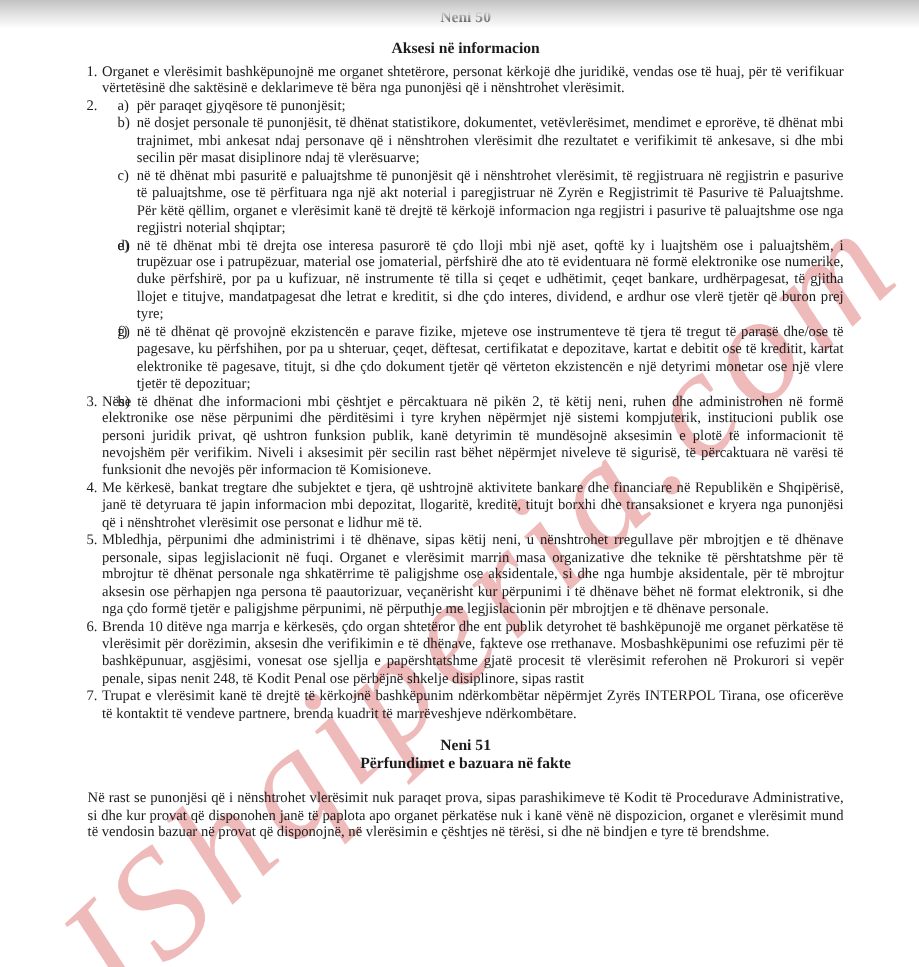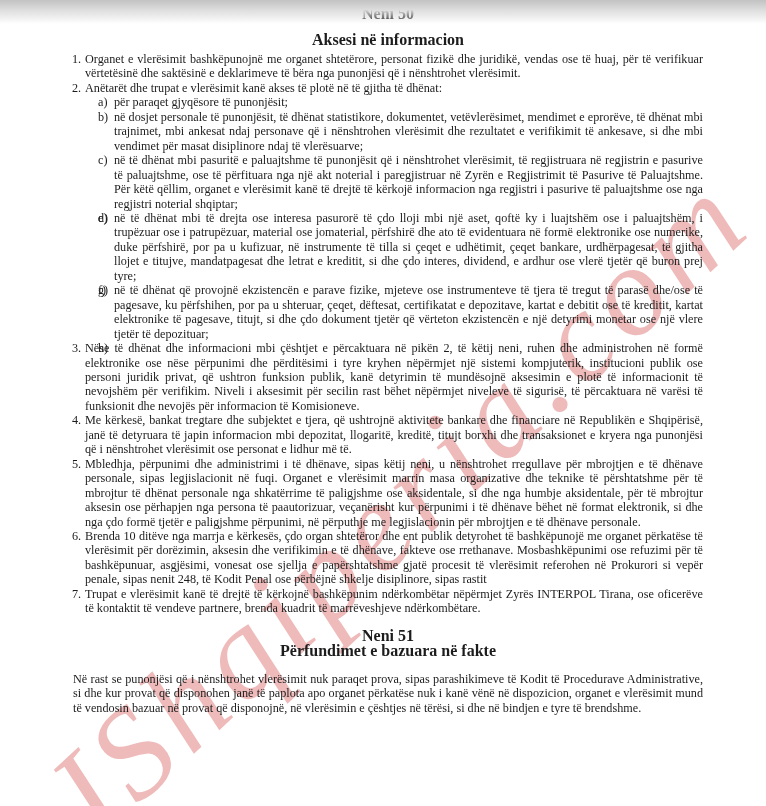--- a/index.html
+++ b/index.html
@@ -15,21 +15,21 @@
   }
   .watermark{
     position:absolute;top:430px;left:-170px;width:1140px;z-index:0;
     font-size:128px;font-style:italic;letter-spacing:8px;white-space:nowrap;
     text-align:center;transform:rotate(-43deg);
     color:rgba(220,115,115,0.48);
     pointer-events:none;user-select:none;
   }
   .content{position:relative;z-index:1;padding:0 63px 0 73px;}
   .heading{
-    text-align:center;font-weight:bold;font-size:16px;line-height:15px;
+    text-align:center;font-weight:bold;font-size:13px;line-height:15px;
   }
   #a50-title{margin-top:6px;}
   #a50-subtitle{margin-top:11px;margin-bottom:5px;}
   #a51-title{margin-top:12px;}
   #a51-subtitle{}
   .doc-text{font-size:12.2px;line-height:14.45px;text-align:justify;}
   .item{position:relative;padding-left:12px;}
   .item>.num{position:absolute;left:-1px;top:0;}
   .sub{position:relative;margin-left:25px;padding-left:16px;}
   .sub>.num{position:absolute;left:0;top:0;}
@@ -40,24 +40,24 @@
 
 <div class="watermark" style="color: rgba(220, 115, 115, 0.49);">IShqiperia.com</div>
 <div class="top-shade"></div>
 
 <div class="content">
 
   <div class="heading" id="a50-title">Neni 50</div>
   <div class="heading" id="a50-subtitle">Aksesi në informacion</div>
 
   <div class="doc-text" id="a50-list">
-      <div class="item"><span class="num">1.</span><span>Organet e vlerësimit bashkëpunojnë me organet shtetërore, personat fizikë dhe juridikë, vendas ose të huaj, për të verifikuar vërtetësinë dhe saktësinë e deklarimeve të bëra nga punonjësi që i nënshtrohet vlerësimit.</span></div>
-      <div class="item"><span class="num">2.</span><span>Anëtarët dhe trupat e vlerësimit kanë akses të plotë në të gjitha të dhënat:</span></div>
+      <div class="item"><span class="num">1.</span><span>Organet e vlerësimit bashkëpunojnë me organet shtetërore, personat kërkojë dhe juridikë, vendas ose të huaj, për të verifikuar vërtetësinë dhe saktësinë e deklarimeve të bëra nga punonjësi që i nënshtrohet vlerësimit.</span></div>
+      <div class="item"><span class="num">2.</span></div>
       <div class="sub"><span class="num">a)</span><span>për paraqet gjyqësore të punonjësit;</span></div>
-      <div class="sub"><span class="num">b)</span><span>në dosjet personale të punonjësit, të dhënat statistikore, dokumentet, vetëvlerësimet, mendimet e eprorëve, të dhënat mbi trajnimet, mbi ankesat ndaj personave që i nënshtrohen vlerësimit dhe rezultatet e verifikimit të ankesave, si dhe mbi vendimet për masat disiplinore ndaj të vlerësuarve;</span></div>
+      <div class="sub"><span class="num">b)</span><span>në dosjet personale të punonjësit, të dhënat statistikore, dokumentet, vetëvlerësimet, mendimet e eprorëve, të dhënat mbi trajnimet, mbi ankesat ndaj personave që i nënshtrohen vlerësimit dhe rezultatet e verifikimit të ankesave, si dhe mbi secilin për masat disiplinore ndaj të vlerësuarve;</span></div>
       <div class="sub"><span class="num">c)</span><span>në të dhënat mbi pasuritë e paluajtshme të punonjësit që i nënshtrohet vlerësimit, të regjistruara në regjistrin e pasurive të paluajtshme, ose të përfituara nga një akt noterial i paregjistruar në Zyrën e Regjistrimit të Pasurive të Paluajtshme. Për këtë qëllim, organet e vlerësimit kanë të drejtë të kërkojë informacion nga regjistri i pasurive të paluajtshme ose nga regjistri noterial shqiptar;</span></div>
       <div class="sub"><span class="num">d)</span></div>
       <div class="sub"><span class="num">e)</span><span>në të dhënat mbi të drejta ose interesa pasurorë të çdo lloji mbi një aset, qoftë ky i luajtshëm ose i paluajtshëm, i trupëzuar ose i patrupëzuar, material ose jomaterial, përfshirë dhe ato të evidentuara në formë elektronike ose numerike, duke përfshirë, por pa u kufizuar, në instrumente të tilla si çeqet e udhëtimit, çeqet bankare, urdhërpagesat, të gjitha llojet e titujve, mandatpagesat dhe letrat e kreditit, si dhe çdo interes, dividend, e ardhur ose vlerë tjetër që buron prej tyre;</span></div>
       <div class="sub"><span class="num">f)</span></div>
       <div class="sub"><span class="num">g)</span><span>në të dhënat që provojnë ekzistencën e parave fizike, mjeteve ose instrumenteve të tjera të tregut të parasë dhe/ose të pagesave, ku përfshihen, por pa u shteruar, çeqet, dëftesat, certifikatat e depozitave, kartat e debitit ose të kreditit, kartat elektronike të pagesave, titujt, si dhe çdo dokument tjetër që vërteton ekzistencën e një detyrimi monetar ose një vlere tjetër të depozituar;</span></div>
       <div class="sub"><span class="num">h)</span></div>
       <div class="item"><span class="num">3.</span><span>Nëse të dhënat dhe informacioni mbi çështjet e përcaktuara në pikën 2, të këtij neni, ruhen dhe administrohen në formë elektronike ose nëse përpunimi dhe përditësimi i tyre kryhen nëpërmjet një sistemi kompjuterik, institucioni publik ose personi juridik privat, që ushtron funksion publik, kanë detyrimin të mundësojnë aksesimin e plotë të informacionit të nevojshëm për verifikim. Niveli i aksesimit për secilin rast bëhet nëpërmjet niveleve të sigurisë, të përcaktuara në varësi të funksionit dhe nevojës për informacion të Komisioneve.</span></div>
       <div class="item"><span class="num">4.</span><span>Me kërkesë, bankat tregtare dhe subjektet e tjera, që ushtrojnë aktivitete bankare dhe financiare në Republikën e Shqipërisë, janë të detyruara të japin informacion mbi depozitat, llogaritë, kreditë, titujt borxhi dhe transaksionet e kryera nga punonjësi që i nënshtrohet vlerësimit ose personat e lidhur më të.</span></div>
       <div class="item"><span class="num">5.</span><span>Mbledhja, përpunimi dhe administrimi i të dhënave, sipas këtij neni, u nënshtrohet rregullave për mbrojtjen e të dhënave personale, sipas legjislacionit në fuqi. Organet e vlerësimit marrin masa organizative dhe teknike të përshtatshme për të mbrojtur të dhënat personale nga shkatërrime të paligjshme ose aksidentale, si dhe nga humbje aksidentale, për të mbrojtur aksesin ose përhapjen nga persona të paautorizuar, veçanërisht kur përpunimi i të dhënave bëhet në format elektronik, si dhe nga çdo formë tjetër e paligjshme përpunimi, në përputhje me legjislacionin për mbrojtjen e të dhënave personale.</span></div>
       <div class="item"><span class="num">6.</span><span>Brenda 10 ditëve nga marrja e kërkesës, çdo organ shtetëror dhe ent publik detyrohet të bashkëpunojë me organet përkatëse të vlerësimit për dorëzimin, aksesin dhe verifikimin e të dhënave, fakteve ose rrethanave. Mosbashkëpunimi ose refuzimi për të bashkëpunuar, asgjësimi, vonesat ose sjellja e papërshtatshme gjatë procesit të vlerësimit referohen në Prokurori si vepër penale, sipas nenit 248, të Kodit Penal ose përbëjnë shkelje disiplinore, sipas rastit</span></div>

